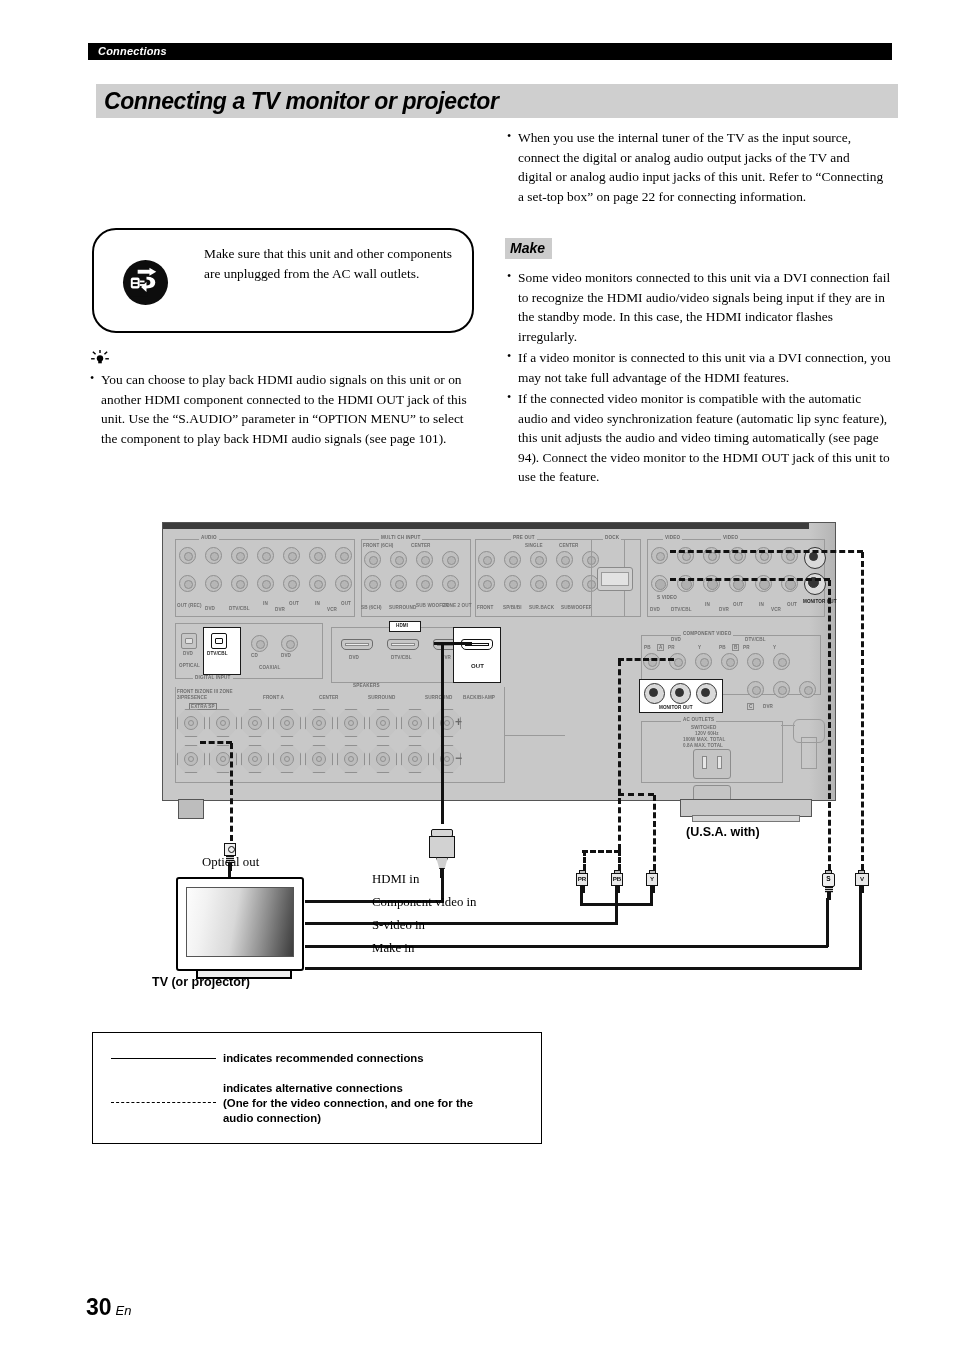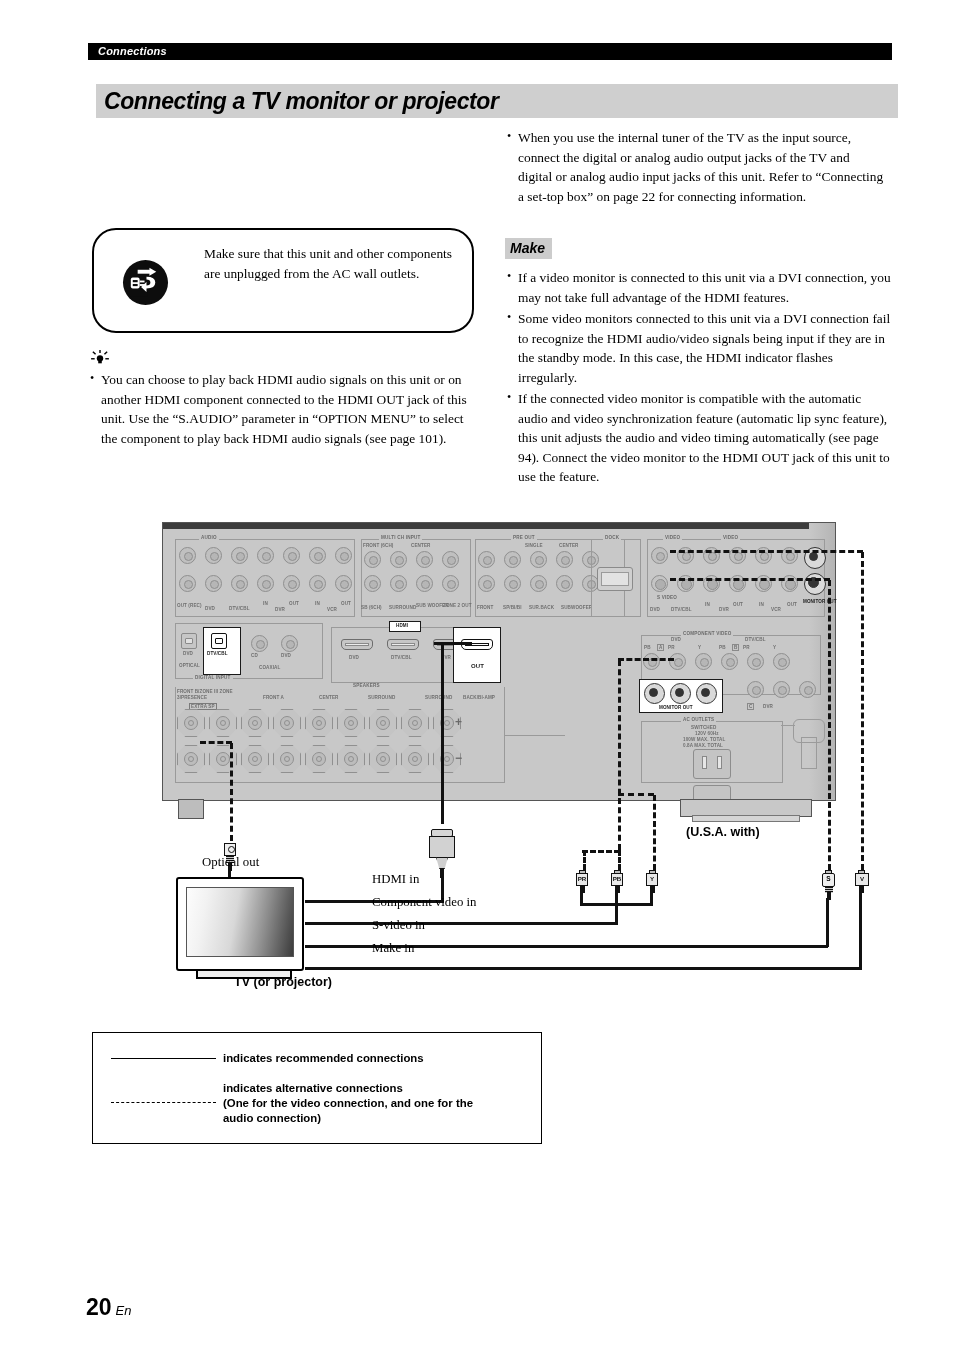--- a/index.html
+++ b/index.html
@@ -148,21 +148,21 @@
     position:absolute;left:176px;top:372px;width:128px;height:94px;
     border:2.5px solid #000;border-radius:3px;background:#fff;box-sizing:border-box;
   }
   .tvscreen{
     position:absolute;left:8px;top:8px;right:8px;bottom:12px;
     border:1.5px solid #555;
     background:linear-gradient(100deg,#fdfdfd 0%,#f2f2f2 18%,#d8d8d8 45%,#8d8d8d 72%,#3b3b3b 100%);
   }
   .tvfoot{position:absolute;left:196px;top:466px;width:92px;height:6px;border:2px solid #000;border-top:none;background:#eee;}
   .tvcaption{
-    position:absolute;left:152px;top:470px;width:180px;text-align:right;
+    position:absolute;left:152px;top:470px;width:180px;text-align:left;
     font-family:"Liberation Sans", sans-serif;font-weight:bold;font-size:12.5px;
   }
   .conn-label{
     position:absolute;font-size:12.8px;font-family:"Liberation Serif", serif;white-space:nowrap;margin-left:44px;
   }
   .usa-label{
     position:absolute;left:686px;top:320px;
     font-family:"Liberation Sans", sans-serif;font-weight:bold;font-size:12.5px;white-space:nowrap;
   }
 
@@ -263,22 +263,22 @@
 
   <div class="col col-right">
     <ul class="bul">
       <li>When you use the internal tuner of the TV as the input source, connect the digital or analog audio output jacks of the TV and digital or analog audio input jacks of this unit. Refer to “Connecting a set-top box” on page 22 for connecting information.</li>
     </ul>
   </div>
 
   <div class="notes-label">Make</div>
   <div class="notes-list">
     <ul class="bul">
+      <li>Some video monitors connected to this unit via a DVI connection fail to recognize the HDMI audio/video signals being input if they are in the standby mode. In this case, the HDMI indicator flashes irregularly.</li>
       <li>If a video monitor is connected to this unit via a DVI connection, you may not take full advantage of the HDMI features.</li>
-      <li>Some video monitors connected to this unit via a DVI connection fail to recognize the HDMI audio/video signals being input if they are in the standby mode. In this case, the HDMI indicator flashes irregularly.</li>
       <li>If the connected video monitor is compatible with the automatic audio and video synchronization feature (automatic lip sync feature), this unit adjusts the audio and video timing automatically (see page 94). Connect the video monitor to the HDMI OUT jack of this unit to use the feature.</li>
     </ul>
   </div>
 
   <div class="diagram">
 
     <div class="panel">
       <div class="panel-top-strip"></div>
       <div class="bevel"></div>
 
@@ -654,16 +654,16 @@
   <div class="legend">
     <div class="lsolid"></div>
     <div class="ltxt" style="top:18px;">indicates recommended connections</div>
     <div class="ldash"></div>
     <div class="ltxt" style="top:48px;">indicates alternative connections</div>
     <div class="ltxt" style="top:63px;">(One for the video connection, and one for the</div>
     <div class="ltxt" style="top:78px;">audio connection)</div>
   </div>
 
   <div class="pagenum">
-    <span class="n">20</span><span class="en">En</span>
+    <span class="n">30</span><span class="en">En</span>
   </div>
 
 </div>
 
 </body></html>

